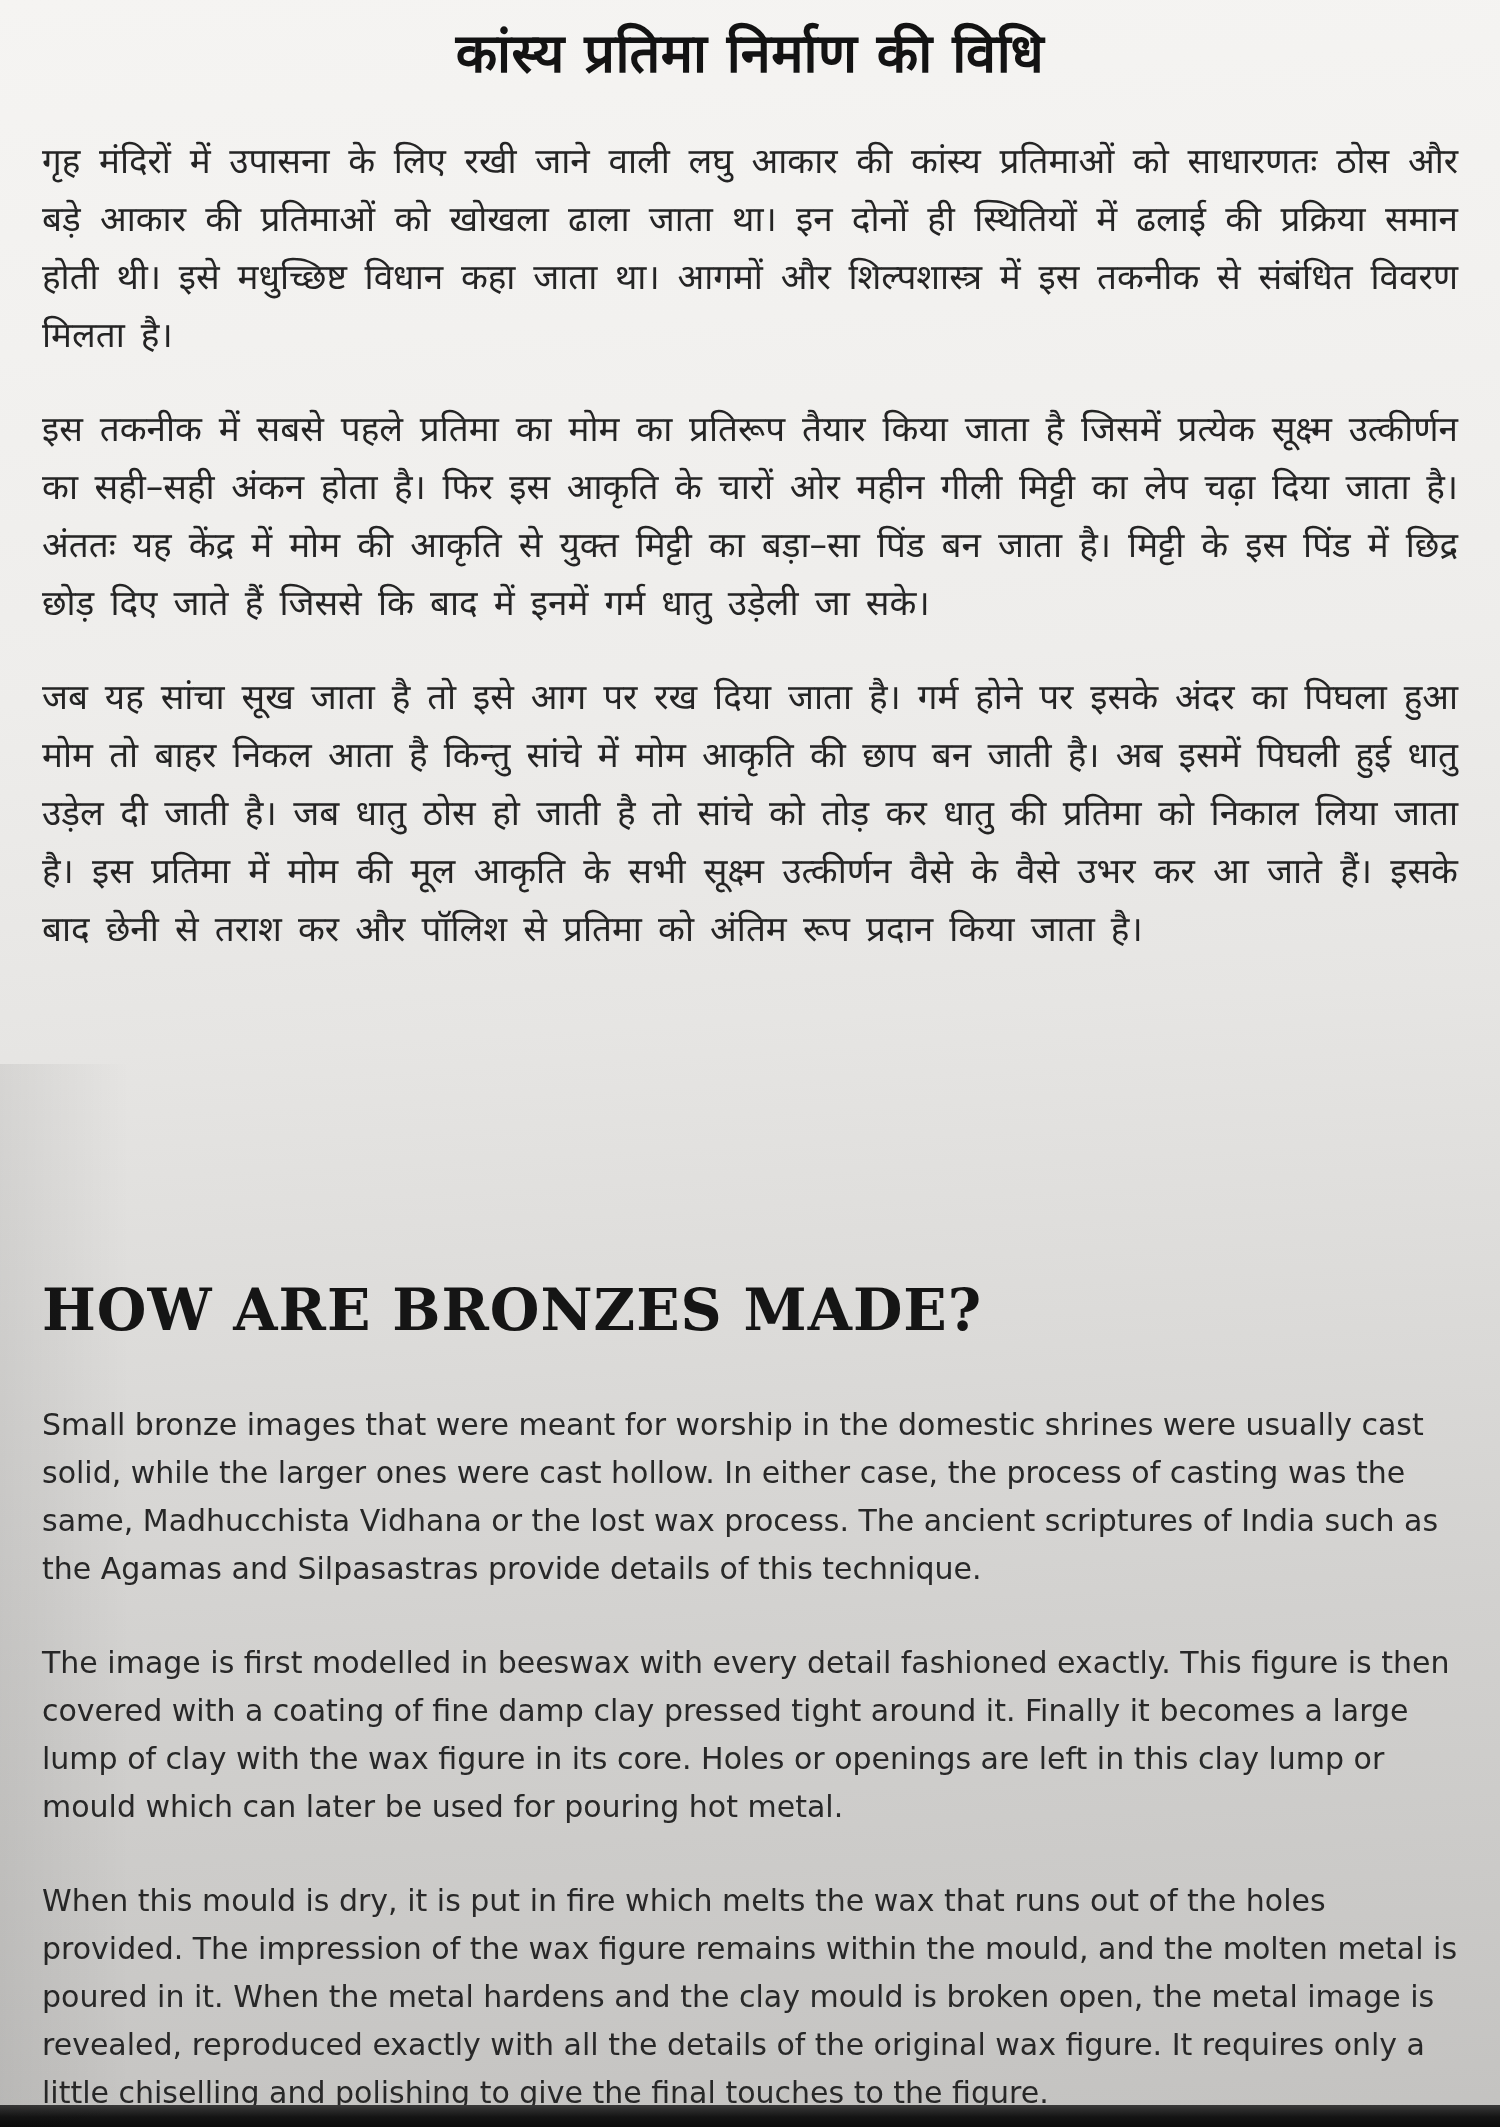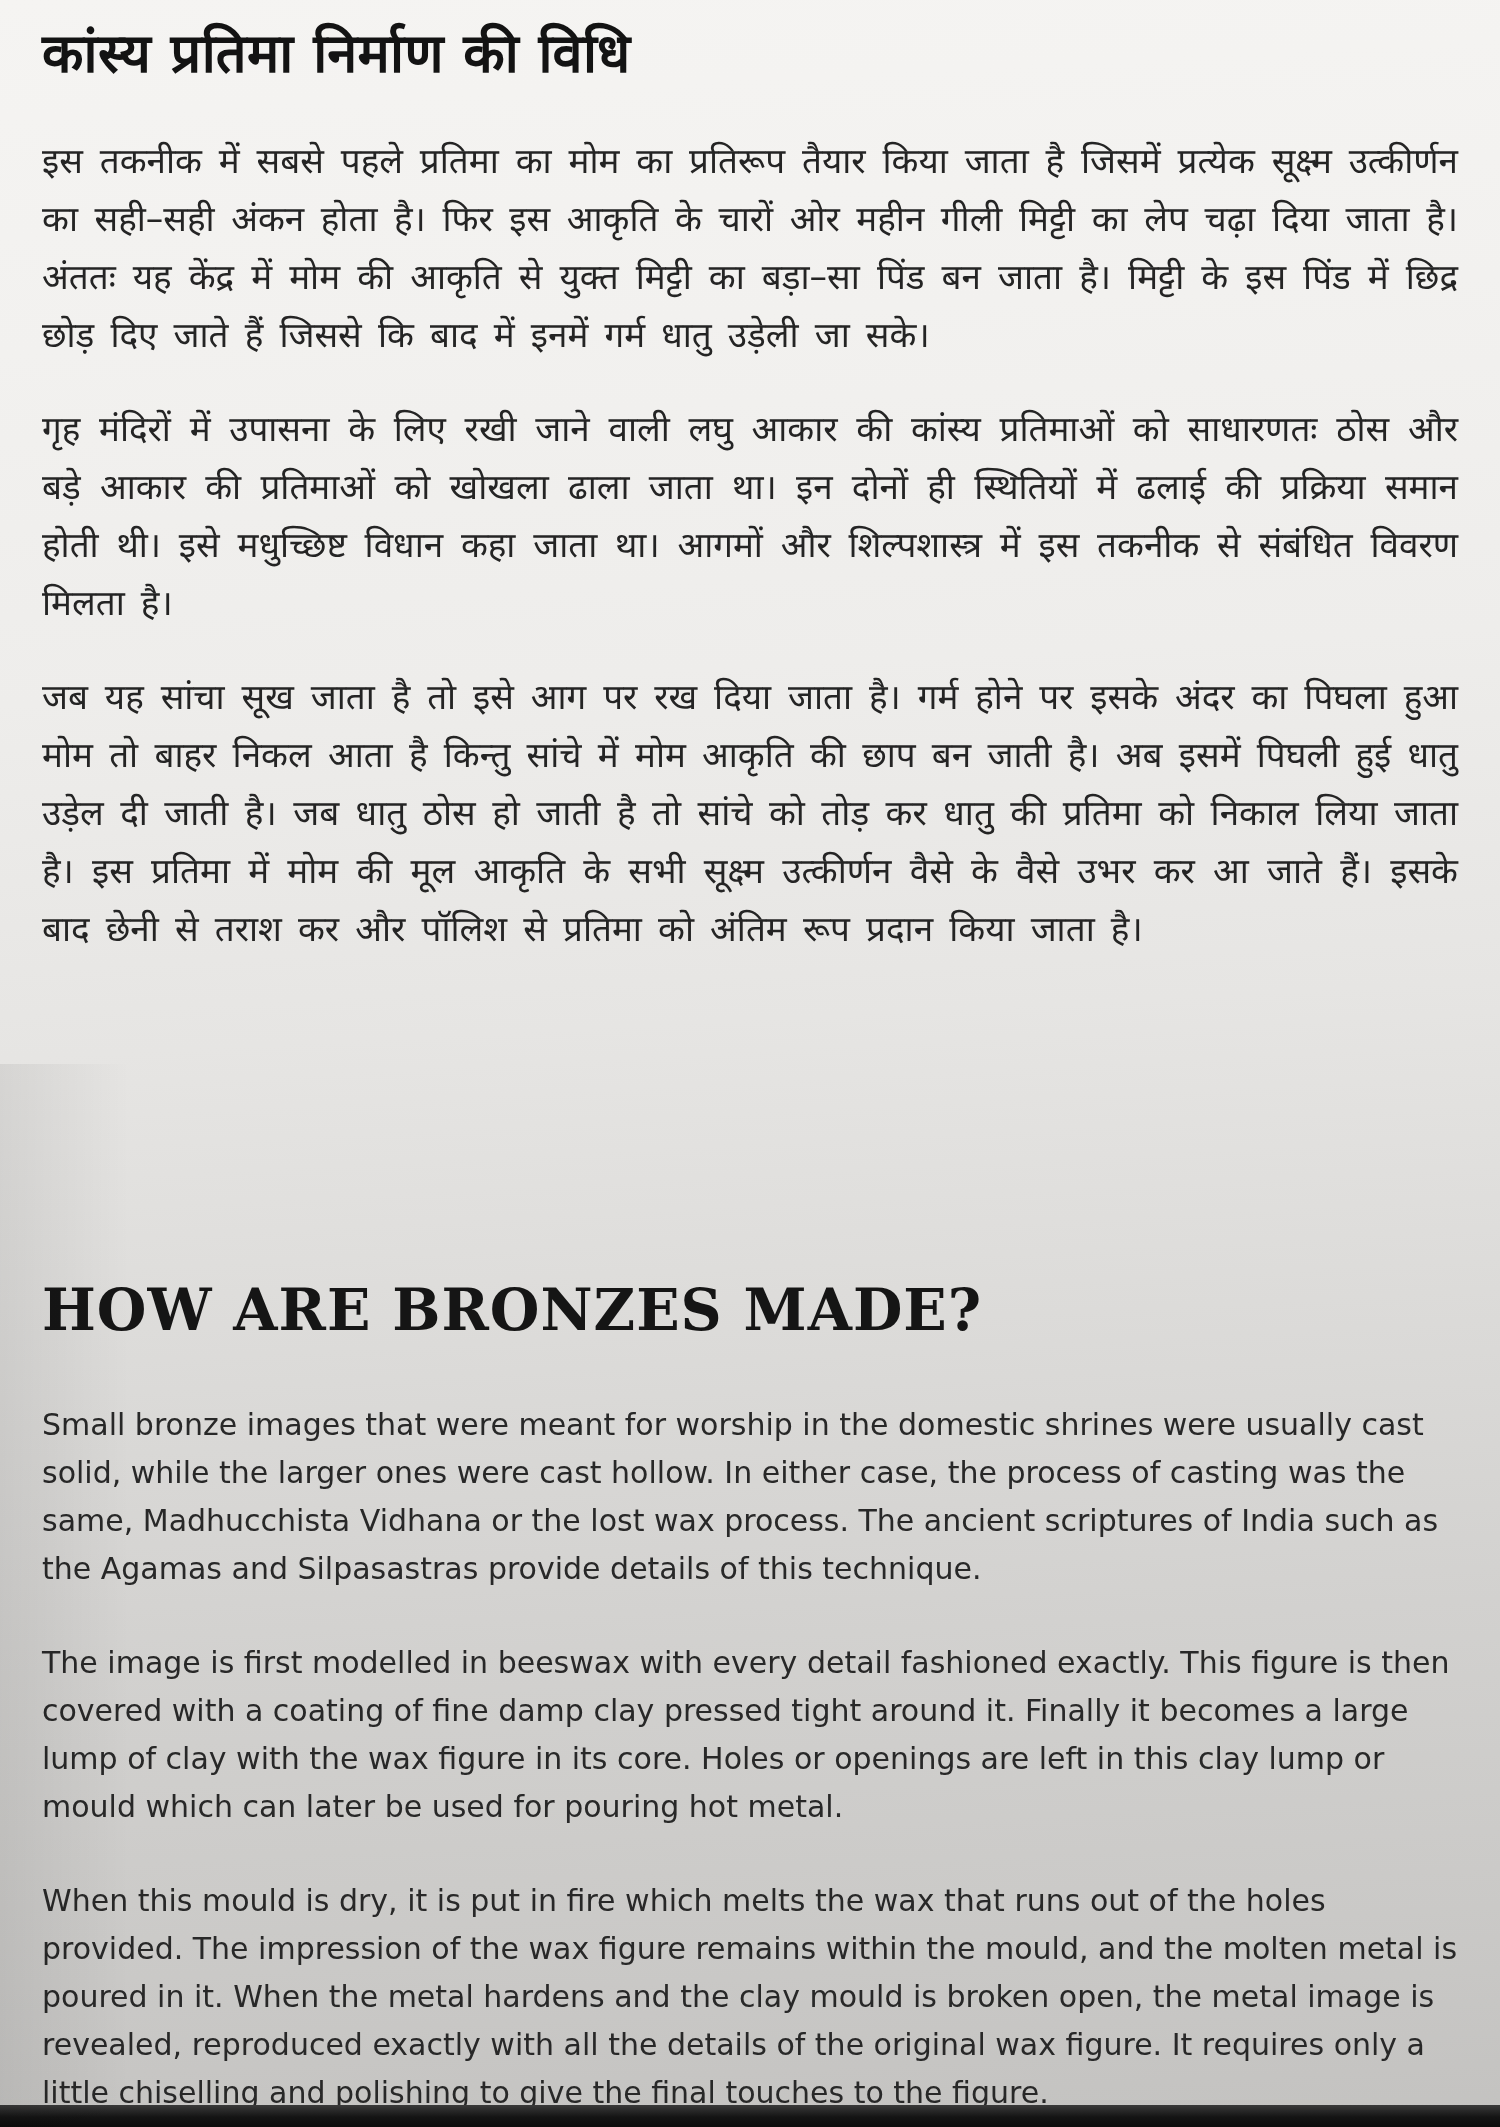--- a/index.html
+++ b/index.html
@@ -41,20 +41,21 @@
     pointer-events: none;
   }
   .hindi-title {
     font-family: "DejaVu Serif", serif;
     font-weight: 700;
     font-size: 54px;
     line-height: 1.25;
     color: #131313;
     margin: 6px 0 44px 0;
     letter-spacing: 0.5px;
+    text-align: center;
   }
   .hindi-body p {
     font-size: 35px;
     line-height: 58px;
     color: #242424;
     margin: 0 0 36px 0;
     text-align: justify;
     word-spacing: 5px;
   }
   .english-section {
@@ -87,22 +88,22 @@
   }
 </style>
 </head>
 <body>
 
 <div class="panel">
 
   <h1 class="hindi-title">कांस्य प्रतिमा निर्माण की विधि</h1>
 
   <div class="hindi-body">
+    <p>गृह मंदिरों में उपासना के लिए रखी जाने वाली लघु आकार की कांस्य प्रतिमाओं को साधारणतः ठोस और बड़े आकार की प्रतिमाओं को खोखला ढाला जाता था। इन दोनों ही स्थितियों में ढलाई की प्रक्रिया समान होती थी। इसे मधुच्छिष्ट विधान कहा जाता था। आगमों और शिल्पशास्त्र में इस तकनीक से संबंधित विवरण मिलता है।</p>
     <p>इस तकनीक में सबसे पहले प्रतिमा का मोम का प्रतिरूप तैयार किया जाता है जिसमें प्रत्येक सूक्ष्म उत्कीर्णन का सही–सही अंकन होता है। फिर इस आकृति के चारों ओर महीन गीली मिट्टी का लेप चढ़ा दिया जाता है। अंततः यह केंद्र में मोम की आकृति से युक्त मिट्टी का बड़ा–सा पिंड बन जाता है। मिट्टी के इस पिंड में छिद्र छोड़ दिए जाते हैं जिससे कि बाद में इनमें गर्म धातु उड़ेली जा सके।</p>
-    <p>गृह मंदिरों में उपासना के लिए रखी जाने वाली लघु आकार की कांस्य प्रतिमाओं को साधारणतः ठोस और बड़े आकार की प्रतिमाओं को खोखला ढाला जाता था। इन दोनों ही स्थितियों में ढलाई की प्रक्रिया समान होती थी। इसे मधुच्छिष्ट विधान कहा जाता था। आगमों और शिल्पशास्त्र में इस तकनीक से संबंधित विवरण मिलता है।</p>
     <p>जब यह सांचा सूख जाता है तो इसे आग पर रख दिया जाता है। गर्म होने पर इसके अंदर का पिघला हुआ मोम तो बाहर निकल आता है किन्तु सांचे में मोम आकृति की छाप बन जाती है। अब इसमें पिघली हुई धातु उड़ेल दी जाती है। जब धातु ठोस हो जाती है तो सांचे को तोड़ कर धातु की प्रतिमा को निकाल लिया जाता है। इस प्रतिमा में मोम की मूल आकृति के सभी सूक्ष्म उत्कीर्णन वैसे के वैसे उभर कर आ जाते हैं। इसके बाद छेनी से तराश कर और पॉलिश से प्रतिमा को अंतिम रूप प्रदान किया जाता है।</p>
   </div>
 
   <div class="english-section">
     <h1 class="english-title">HOW ARE BRONZES MADE?</h1>
 
     <div class="english-body">
       <p><span>Small bronze images that were meant for worship in the domestic shrines were usually cast solid, while the larger ones were cast hollow. In either case, the process of casting was the same, </span><span class="italic">Madhucchista Vidhana</span><span> or the lost wax process. The ancient scriptures of India such as the Agamas and Silpasastras provide details of this technique.</span></p>
       <p>The image is first modelled in beeswax with every detail fashioned exactly. This figure is then covered with a coating of fine damp clay pressed tight around it. Finally it becomes a large lump of clay with the wax figure in its core. Holes or openings are left in this clay lump or mould which can later be used for pouring hot metal.</p>
       <p>When this mould is dry, it is put in fire which melts the wax that runs out of the holes provided. The impression of the wax figure remains within the mould, and the molten metal is poured in it. When the metal hardens and the clay mould is broken open, the metal image is revealed, reproduced exactly with all the details of the original wax figure. It requires only a little chiselling and polishing to give the final touches to the figure.</p>

